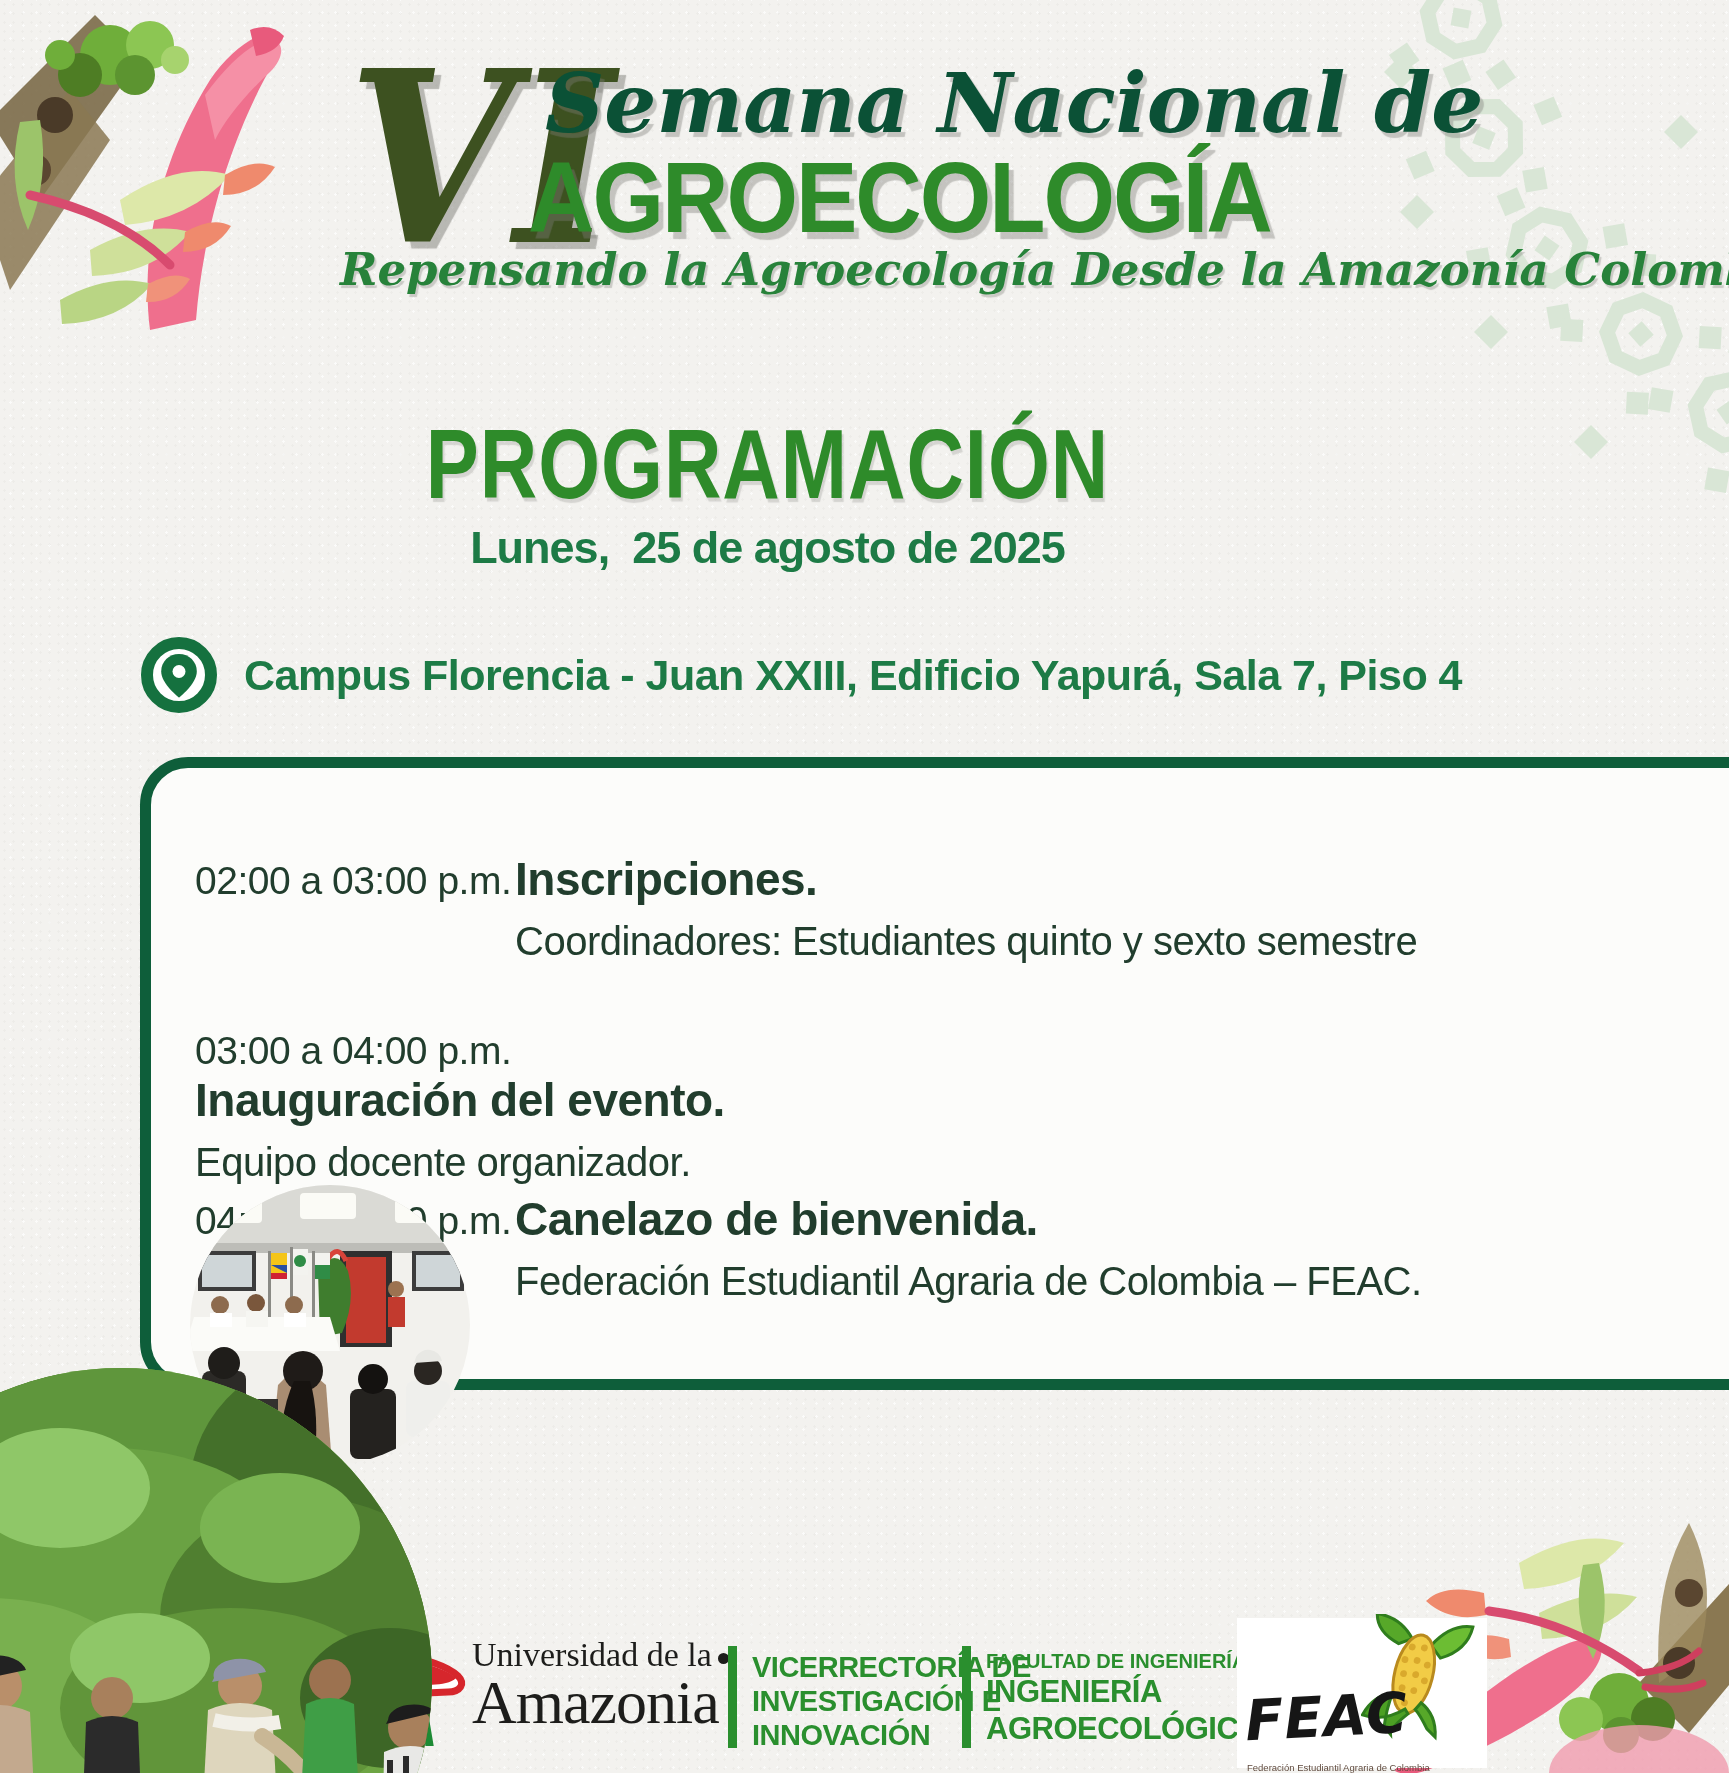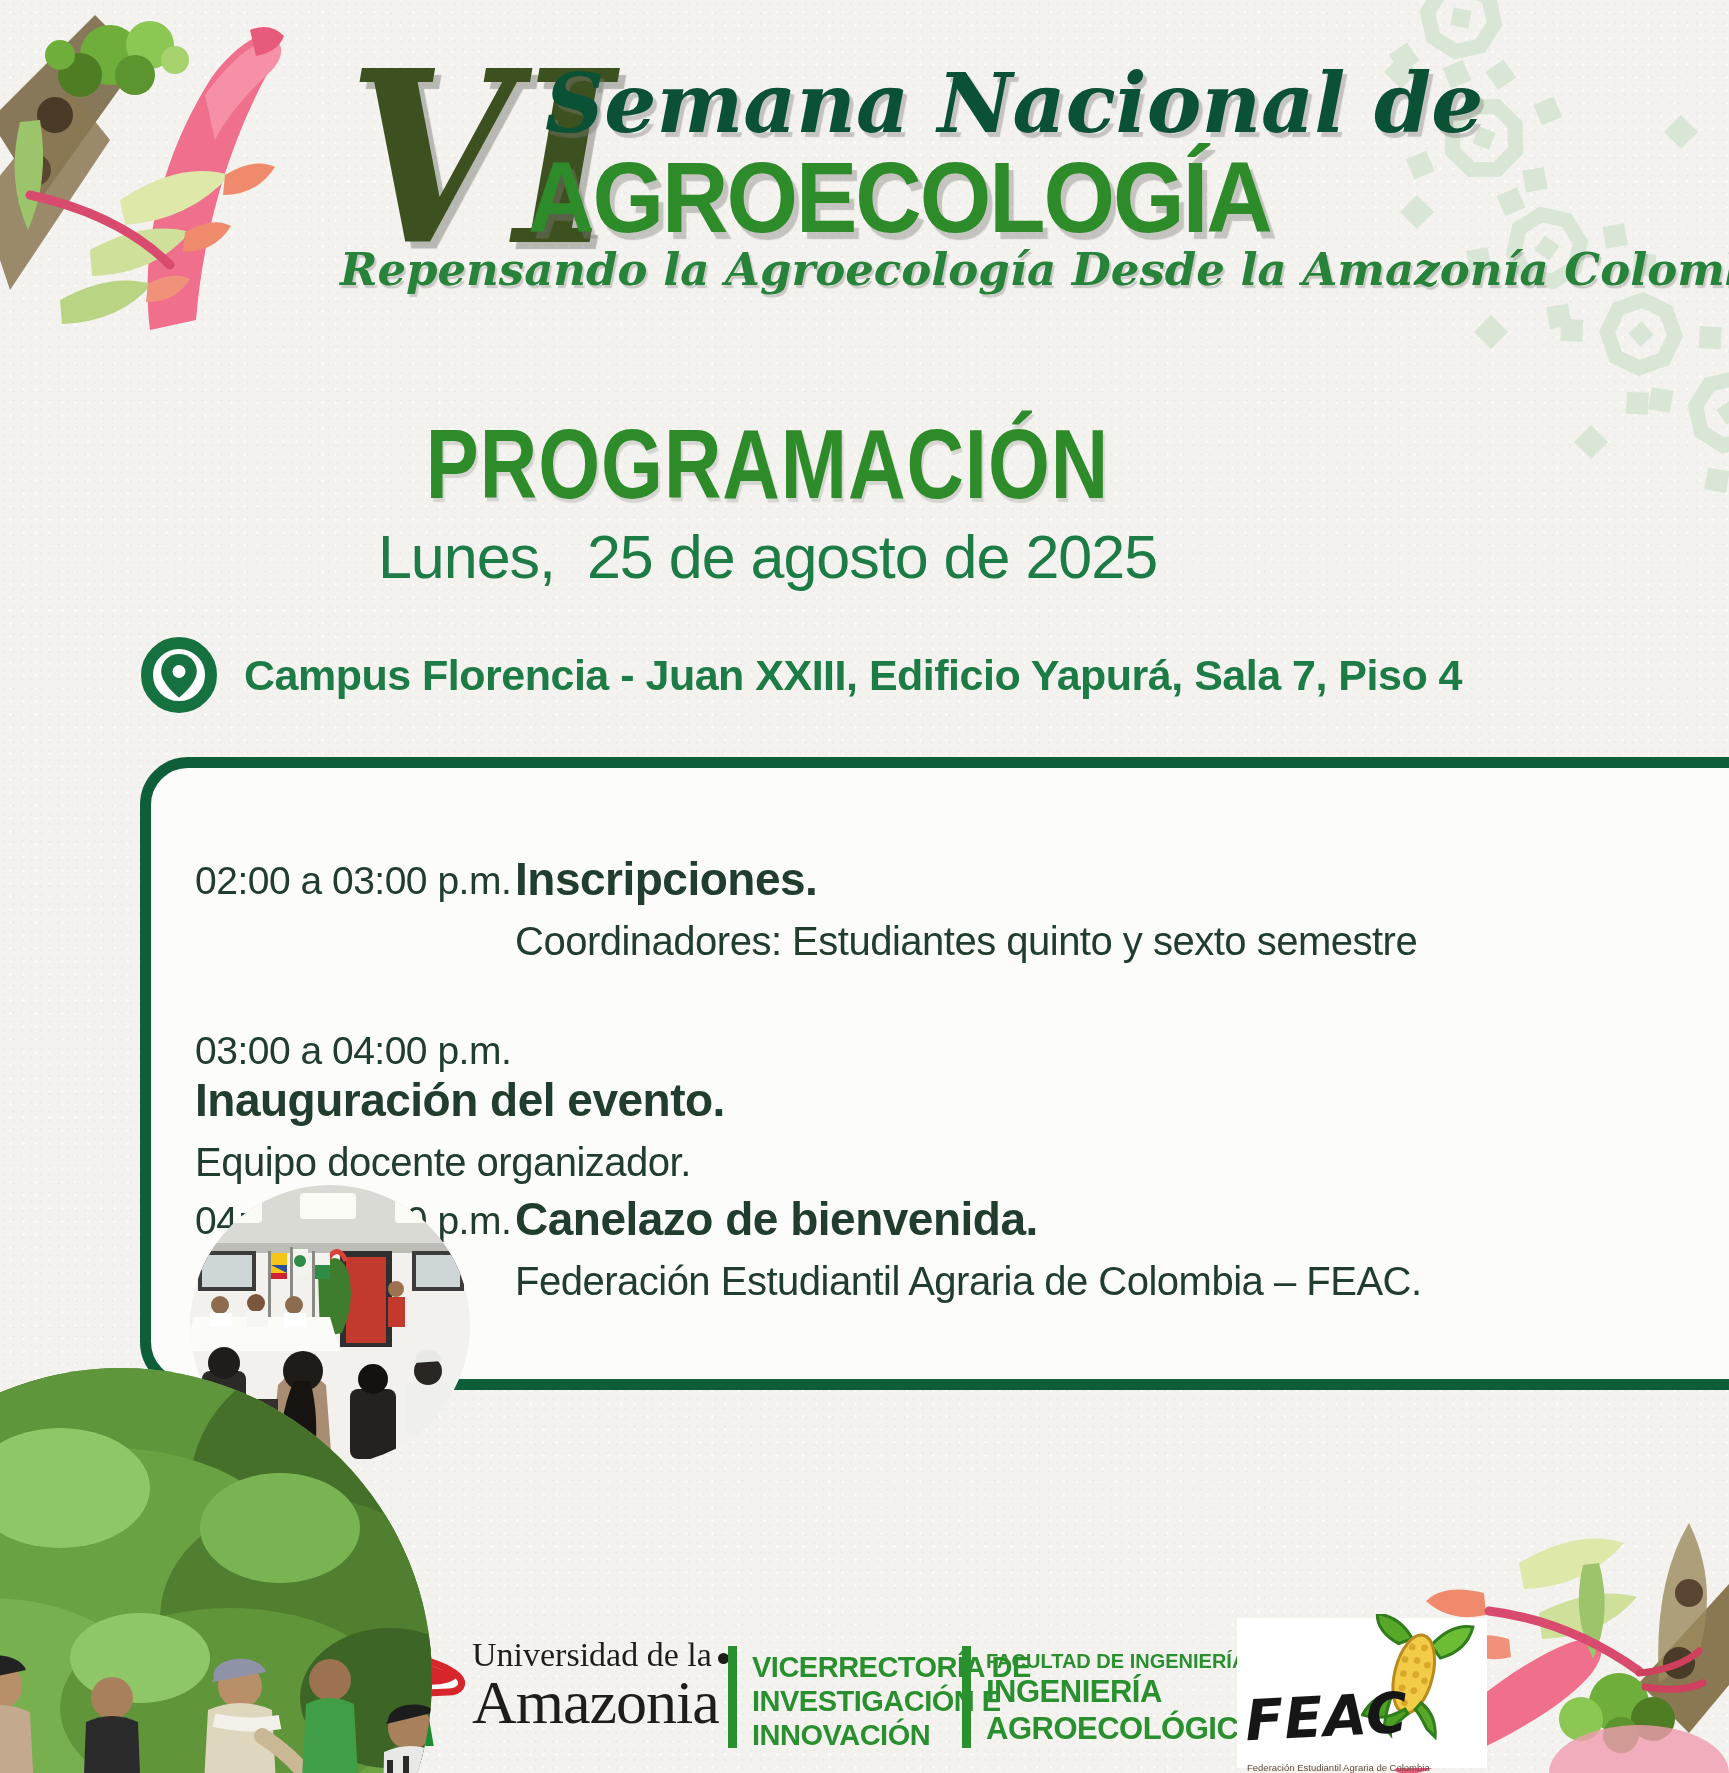--- a/index.html
+++ b/index.html
@@ -42,21 +42,21 @@
     text-shadow:2px 3px 1px rgba(125,125,120,0.35);
   }
   
   .center-col{position:absolute;left:0;width:1535px;text-align:center;z-index:3;}
   .prog-heading{
     top:408px;font-weight:900;font-size:82px;color:#2e8b2a;
     letter-spacing:1px;transform:scaleY(1.2) scaleX(0.97);transform-origin:center top;
     text-shadow:2px 3px 1px rgba(125,125,120,0.25);
   }
   .date-line{
-    top:520px;font-weight:normal;font-size:61px;color:#1d7b46;white-space:pre-wrap;
+    top:520px;font-weight:bold;font-size:45px;color:#1d7b46;white-space:pre-wrap;
     letter-spacing:-1px;
   }
   
   .loc-row{position:absolute;left:140px;top:636px;display:flex;align-items:center;gap:26px;z-index:3;}
   .loc-text{font-weight:bold;font-size:43px;color:#1d7b46;letter-spacing:-0.5px;white-space:nowrap;}
   
   .card{
     position:absolute;left:140px;top:757px;width:1684px;height:633px;z-index:2;
     box-sizing:border-box;border:11px solid #0e5e3a;border-radius:48px;
     background:#fcfcfa;

